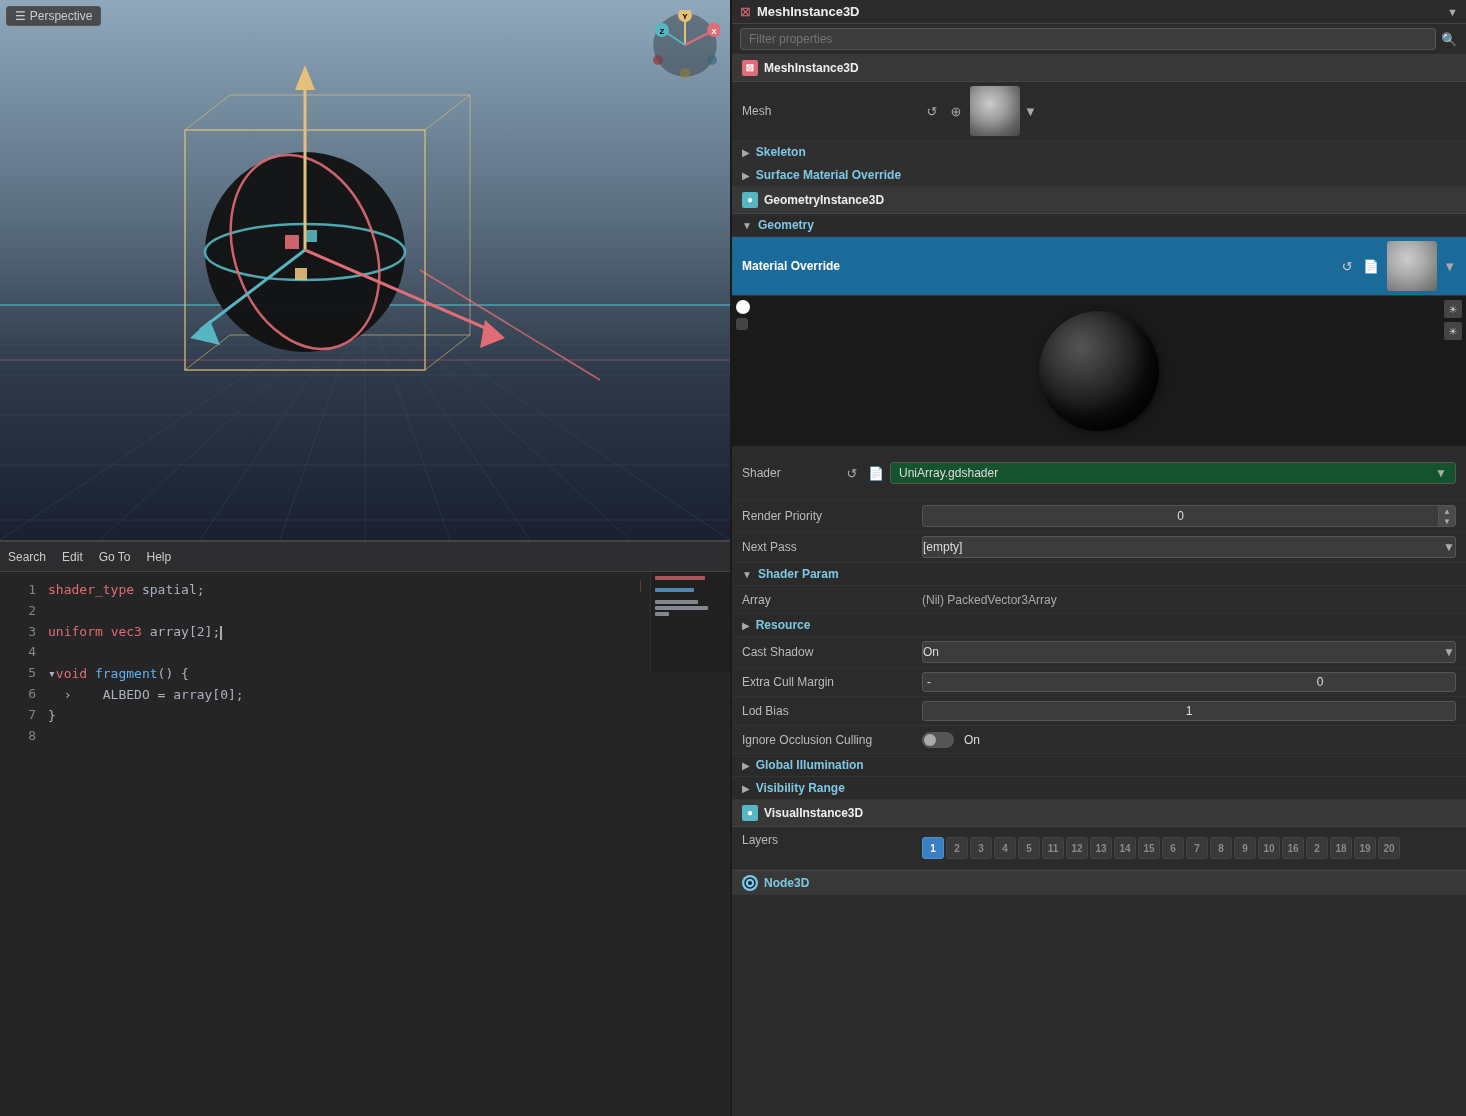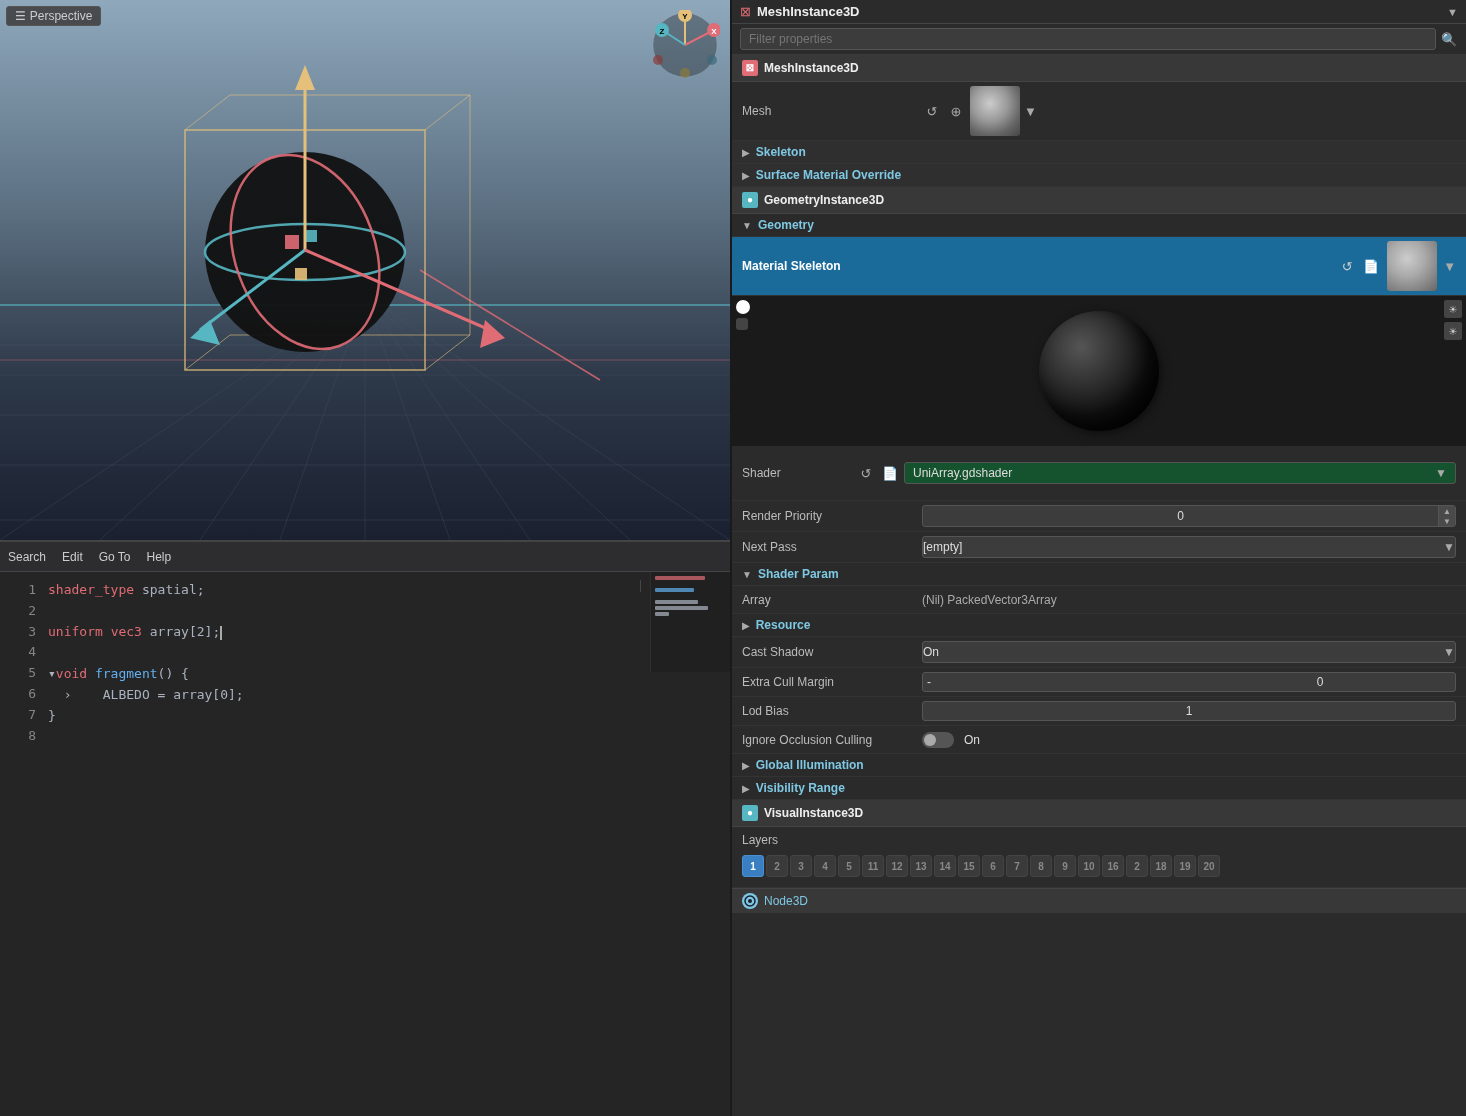--- a/index.html
+++ b/index.html
@@ -396,21 +396,21 @@
       border-radius: 3px;
     }
 
     
     .shader-row {
       display: flex;
       align-items: center;
       padding: 16px 10px;
       border-bottom: 1px solid #333;
       min-height: 28px;
-      gap: 14px;
+      gap: 0;
     }
 
     .shader-label {
       width: 100px;
       color: #bbb;
       font-size: 12px;
       flex-shrink: 0;
     }
 
     .shader-value {
@@ -782,21 +782,21 @@
     <span class="section-icon" style="background:#56b6c2;">●</span>
     <span>GeometryInstance3D</span>
   </div>
 
   <div class="collapsible-row" style="background:#2a2a2a;">
     <span class="collapse-arrow">▼</span>
     <span class="collapsible-label">Geometry</span>
   </div>
 
   <div class="material-override-row">
-    <span class="material-override-label">Material Skeleton</span>
+    <span class="material-override-label">Material Override</span>
     <div class="prop-action-icons">
       <button class="icon-btn" style="color:#ccc;">↺</button>
       <button class="icon-btn" style="color:#ccc;">📄</button>
     </div>
     <div class="material-override-thumb"></div>
     <span style="color:#aaa;">▼</span>
   </div>
 
   <div class="material-preview">
     <div class="preview-controls-left">
@@ -909,21 +909,21 @@
   <div class="collapsible-row" style="background:#2a2a2a;">
     <span class="collapse-arrow">▶</span>
     <span class="collapsible-label">Visibility Range</span>
   </div>
 
   <div class="section-header">
     <span class="section-icon" style="background:#56b6c2;">●</span>
     <span>VisualInstance3D</span>
   </div>
 
-  <div class="prop-row" style="align-items:flex-start;flex-direction:column;padding:6px 10px;">
+  <div class="prop-row" style="align-items:flex-start;padding:6px 10px;">
     <span class="prop-label" style="margin-bottom:4px;">Layers</span>
     <div class="layers-grid">
 
       <div class="layer-cell active">1</div>
       <div class="layer-cell inactive">2</div>
       <div class="layer-cell inactive">3</div>
       <div class="layer-cell inactive">4</div>
       <div class="layer-cell inactive">5</div>
       <div class="layer-cell inactive">11</div>
       <div class="layer-cell inactive">12</div>
@@ -944,16 +944,16 @@
     </div>
   </div>
 
   <div class="node-bottom">
     <div class="node-icon">
       <svg width="12" height="12" viewBox="0 0 12 12">
         <circle cx="6" cy="6" r="5" fill="none" stroke="#1a2030" stroke-width="1.5"></circle>
         <circle cx="6" cy="6" r="2" fill="#1a2030"></circle>
       </svg>
     </div>
-    <span style="color:#7ec8e3;font-size:12px;font-weight:normal;">Node3D</span>
+    <span style="color:#7ec8e3;font-size:12px;font-weight:bold;">Node3D</span>
   </div>
 
 </div>
 
 </body></html>

